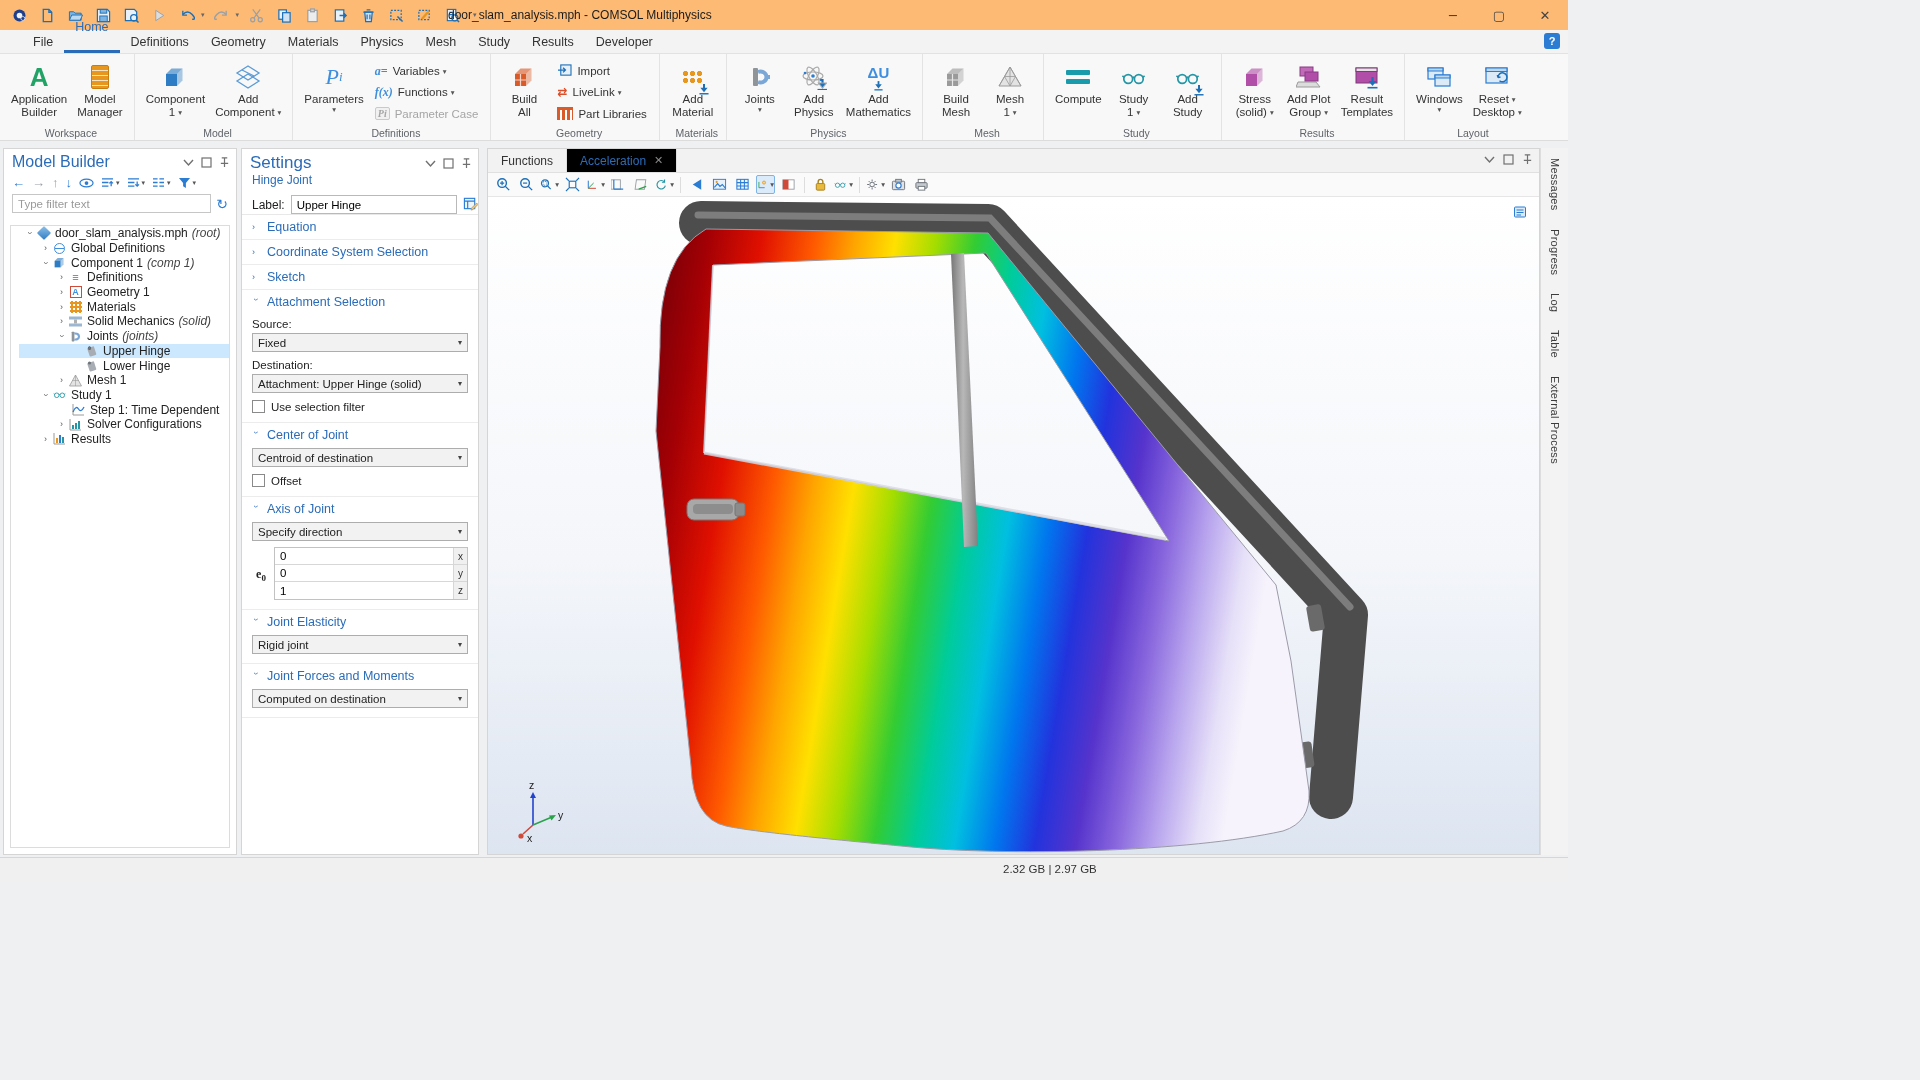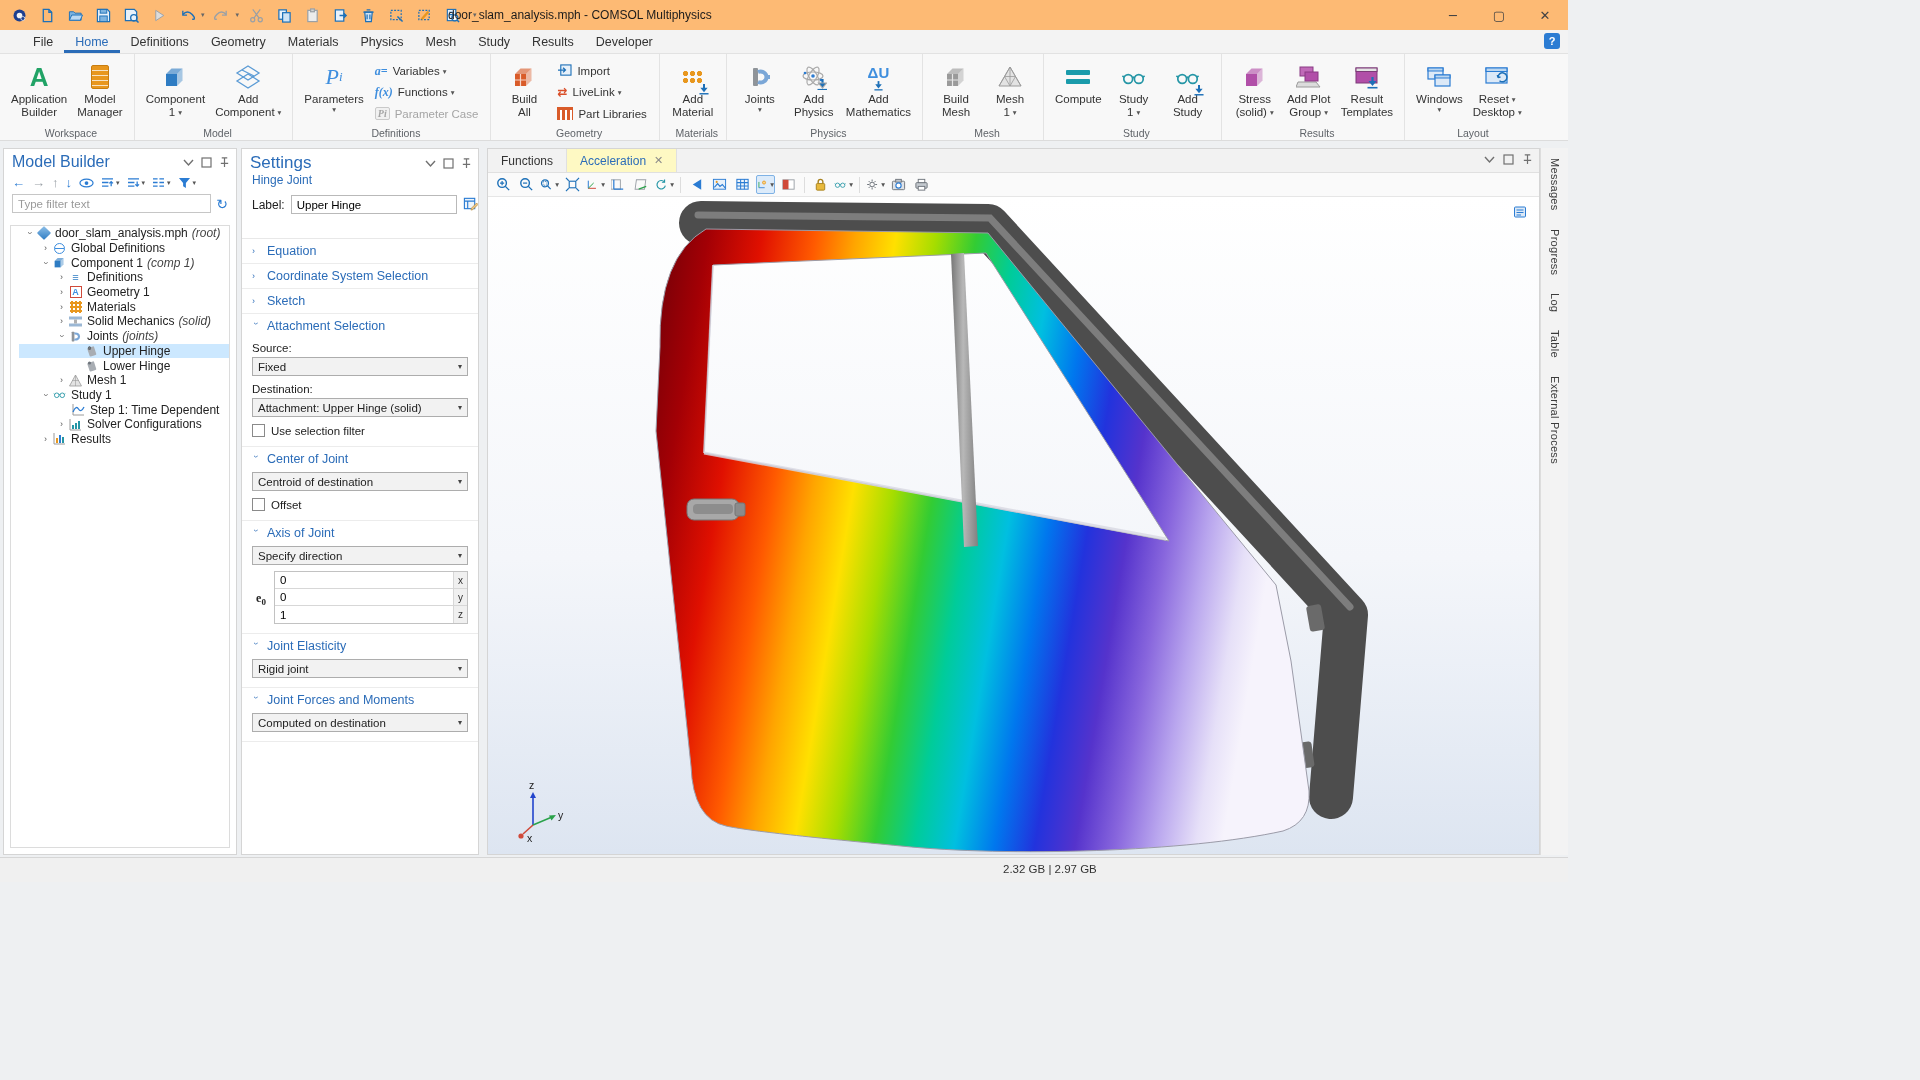--- a/index.html
+++ b/index.html
@@ -16,21 +16,21 @@
   .qcaret { font-size:7px; color:#666; margin-left:-3px; }
   .win-title { position:absolute; left:448px; top:0; height:30px; line-height:30px; font-size:12px; color:#1b1b1b; }
   .win-controls { position:absolute; right:0; top:0; height:30px; display:flex; }
   .win-controls .wc { width:46px; height:30px; display:flex; align-items:center; justify-content:center;
                       font-size:13px; color:#444; font-family:"DejaVu Sans",sans-serif; }
 
   
   .menubar { position:absolute; left:0; top:30px; width:1568px; height:24px; background:#f3f3f3;
              display:flex; align-items:flex-end; padding-left:22px; border-bottom:1px solid #e2e2e2; }
   .mtab { padding:3px 11px 4px; font-size:12.5px; color:#333; }
-  .mtab.active { color:#2b6cb8; border-bottom:3px solid #2b6cb8; padding-bottom:1px; }
+  .mtab.active { color:#2b6cb8; border-bottom:3px solid #2b6cb8; padding-bottom:16px; }
   .help-btn { position:absolute; right:8px; top:3px; width:16px; height:16px; background:#2b7cd3; color:#fff;
               border-radius:3px; font-size:11px; font-weight:bold; text-align:center; line-height:16px; }
 
   
   .ribbon { position:absolute; left:0; top:54px; width:1568px; height:87px; background:#f8f8f8;
             border-bottom:1px solid #dcdcdc; display:flex; }
   .rgroup { position:relative; border-right:1px solid #e3e3e3; padding:4px 8px 16px; display:flex; gap:4px; }
   .rgroup-label { position:absolute; bottom:1px; left:8px; right:0; text-align:center; font-size:10.5px; color:#5f6368; }
   .rbig { min-width:50px; padding:1px 3px; display:flex; flex-direction:column; align-items:center;
           justify-content:flex-start; border-radius:3px; }
@@ -86,21 +86,21 @@
       background:linear-gradient(transparent 42%, #3e8ede 42% 58%, transparent 58%); }
   .tic-def { color:#2e7cc3; font-weight:bold; font-size:11px; }
   .tic-geom { width:12px; height:12px; border:1px solid #d04a3a; color:#3e8ede; font-size:9px; font-weight:bold;
       display:flex; align-items:center; justify-content:center; background:#fff; }
   .tic-mat { width:12px; height:12px;
       background-image:radial-gradient(circle at 2px 2px, #e8971e 1.6px, transparent 2px); background-size:4px 4px; }
 
   
   .set-panel { left:241px; top:148px; width:238px; height:707px; }
   .set-sub { font-size:12px; color:#2b6cb8; padding:0 10px 6px; }
-  .label-row { display:flex; align-items:center; gap:6px; padding:2px 8px 24px 10px; border-bottom:1px solid #e8e8e8; }
+  .label-row { display:flex; align-items:center; gap:6px; padding:2px 8px 0 10px; border-bottom:1px solid #e8e8e8; }
   .label-row .lr-cap { font-size:12px; color:#222; }
   .label-row input { flex:1; height:19px; border:1px solid #b9b9b9; padding:0 5px; font-size:11.5px; font-family:inherit; }
   .lr-btn svg { width:15px; height:15px; }
   .ssec { border-bottom:1px solid #ececec; }
   .ssec-head { display:flex; align-items:center; gap:7px; padding:5px 10px; color:#2b6cb8; font-size:12.5px; }
   .schev { font-size:9px; color:#2b6cb8; width:8px; }
   .schev.exp { transform:rotate(90deg); display:inline-block; }
   .ssec-body { padding:1px 10px 9px; }
   .fcap { font-size:11.5px; color:#222; margin:3px 0 3px; }
   .combo { display:flex; align-items:center; height:19px; border:1px solid #adadad; background:#f2f2f2;
@@ -117,21 +117,21 @@
   .vec-row { display:flex; height:17px; border-bottom:1px solid #d7d7d7; }
   .vec-row:last-child { border-bottom:none; }
   .vec-row input { flex:1; border:none; outline:none; padding:0 5px; font-size:11.5px; font-family:inherit; }
   .vec-unit { width:14px; background:#f0f0f0; border-left:1px solid #d7d7d7; font-size:10px; color:#333;
               display:flex; align-items:center; justify-content:center; }
 
   
   .gfx-panel { left:487px; top:148px; width:1053px; height:707px; background:#fff; border:1px solid #d5d5d5; }
   .gtabs { height:24px; background:#f2f2f2; display:flex; align-items:stretch; border-bottom:1px solid #e0e0e0; position:relative; }
   .gtab { display:flex; align-items:center; padding:0 13px; font-size:12px; color:#333; }
-  .gtab.active { background:#fef9c3; color:#2b6cb8; border-right:1px solid #e0e0e0; border-left:1px solid #e0e0e0; }
+  .gtab.active { background:#000000; color:#2b6cb8; border-right:1px solid #e0e0e0; border-left:1px solid #e0e0e0; }
   .gtab .x { margin-left:8px; color:#8a8a8a; font-size:11px; }
   .gtabs-right { position:absolute; right:6px; top:5px; display:flex; gap:8px; }
   .gtabs-right svg { width:11px; height:11px; }
   .gtoolbar { height:24px; background:#fafafa; border-bottom:1px solid #e6e6e6; display:flex; align-items:center;
               gap:4px; padding:0 6px; }
   .gtb { width:19px; height:19px; display:flex; align-items:center; justify-content:center; border-radius:2px; }
   .gtb svg { width:15px; height:15px; }
   .gtb.on { background:#dcebfa; border:1px solid #7fb2e5; }
   .gsep { width:1px; height:16px; background:#ddd; margin:0 2px; }
   .gview { position:absolute; left:0; top:48px; width:1051px; height:657px;

